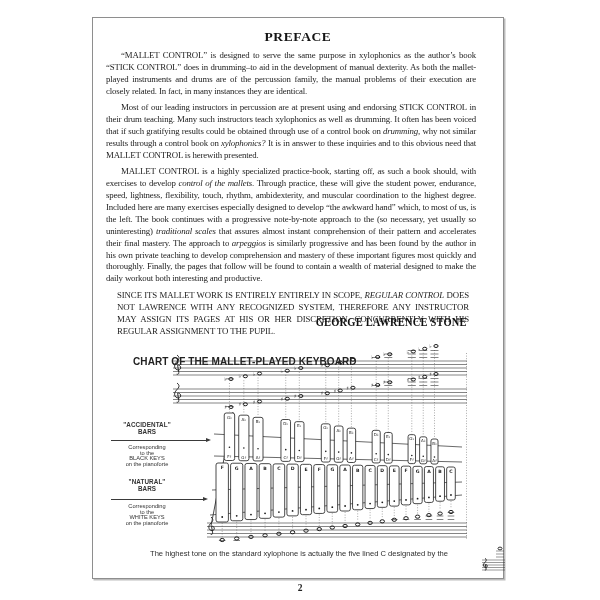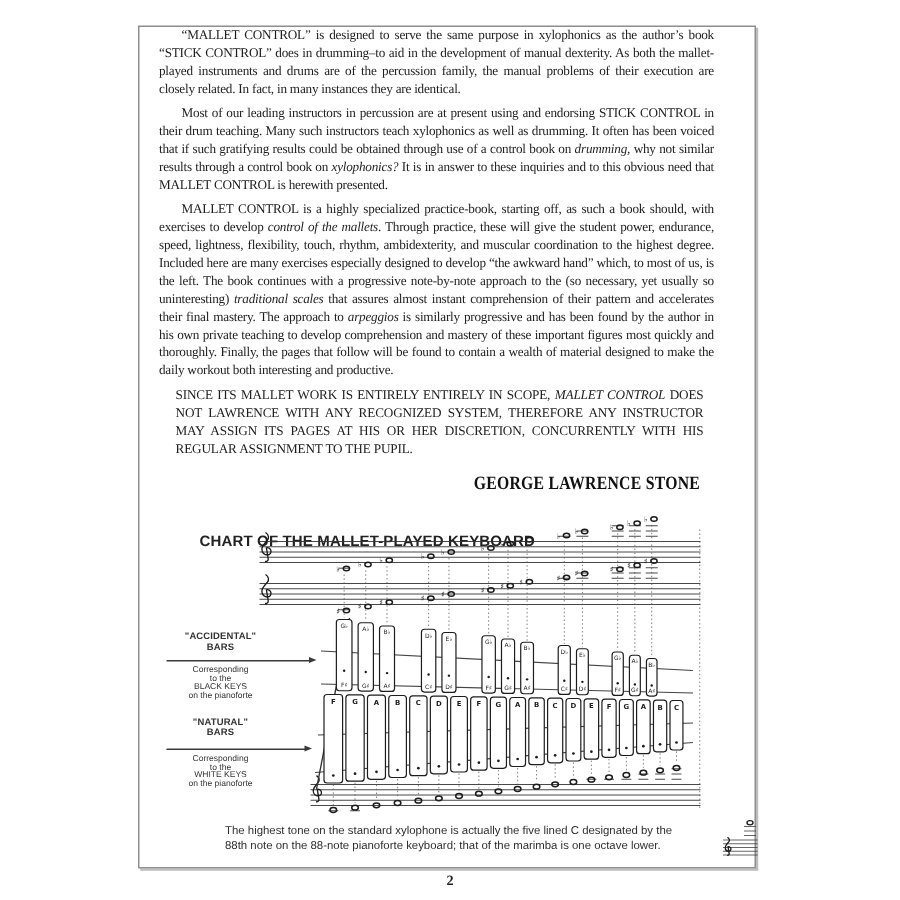--- a/index.html
+++ b/index.html
@@ -33,25 +33,26 @@
         font-family:Liberation Sans, sans-serif;font-size:7.6px;
         line-height:9.6px;color:#2e2e2e;}
   .pagenum{position:absolute;left:0;top:583px;width:600px;text-align:center;
         font-size:9.5px;font-weight:bold;color:#222;}
 </style>
 </head>
 <body>
 
 <div class="page">
 
+  <div class="preface-title">PREFACE</div>
 
   <p class="bodytext"><span>“MALLET CONTROL” is designed to serve the same purpose in xylophonics as the author’s book “STICK CONTROL” does in drumming–to aid in the development of manual dexterity. As both the mallet-played instruments and drums are of the percussion family, the manual problems of their execution are closely related. In fact, in many instances they are identical.</span></p>
   <p class="bodytext"><span>Most of our leading instructors in percussion are at present using and endorsing STICK CONTROL in their drum teaching. Many such instructors teach xylophonics as well as drumming. It often has been voiced that if such gratifying results could be obtained through use of a control book on </span><i>drumming,</i><span> why not similar results through a control book on </span><i>xylophonics?</i><span> It is in answer to these inquiries and to this obvious need that MALLET CONTROL is herewith presented.</span></p>
   <p class="bodytext"><span>MALLET CONTROL is a highly specialized practice-book, starting off, as such a book should, with exercises to develop </span><i>control of the mallets</i><span>. Through practice, these will give the student power, endurance, speed, lightness, flexibility, touch, rhythm, ambidexterity, and muscular coordination to the highest degree. Included here are many exercises especially designed to develop “the awkward hand” which, to most of us, is the left. The book continues with a progressive note-by-note approach to the (so necessary, yet usually so uninteresting) </span><i>traditional scales</i><span> that assures almost instant comprehension of their pattern and accelerates their final mastery. The approach to </span><i>arpeggios</i><span> is similarly progressive and has been found by the author in his own private teaching to develop comprehension and mastery of these important figures most quickly and thoroughly. Finally, the pages that follow will be found to contain a wealth of material designed to make the daily workout both interesting and productive.</span></p>
-  <p class="capsblock"><span>SINCE ITS MALLET WORK IS ENTIRELY ENTIRELY IN SCOPE, </span><i>MALLET CONTROL</i><span> DOES NOT LAWRENCE WITH ANY RECOGNIZED SYSTEM, THEREFORE ANY INSTRUCTOR MAY ASSIGN ITS PAGES AT HIS OR HER DISCRETION, CONCURRENTLY WITH HIS REGULAR ASSIGNMENT TO THE PUPIL.</span></p>
+  <p class="capsblock"><span>SINCE ITS MALLET WORK IS ENTIRELY ENTIRELY IN SCOPE, </span><i>REGULAR CONTROL</i><span> DOES NOT LAWRENCE WITH ANY RECOGNIZED SYSTEM, THEREFORE ANY INSTRUCTOR MAY ASSIGN ITS PAGES AT HIS OR HER DISCRETION, CONCURRENTLY WITH HIS REGULAR ASSIGNMENT TO THE PUPIL.</span></p>
 
   <div class="signature">GEORGE LAWRENCE STONE</div>
 
   <div class="chart-title">CHART OF THE MALLET-PLAYED KEYBOARD</div>
 
   <svg class="chart-svg" id="kbsvg" viewBox="0 0 410 240">
       <line x1="78" y1="22" x2="372" y2="22" stroke="#333333" stroke-width="0.6"></line>
       <line x1="78" y1="50" x2="372" y2="50" stroke="#333333" stroke-width="0.6"></line>
       <line x1="112" y1="184" x2="372" y2="184" stroke="#333333" stroke-width="0.6"></line>
       <line x1="78" y1="25.5" x2="372" y2="25.5" stroke="#333333" stroke-width="0.6"></line>
@@ -356,18 +357,17 @@
   <div class="arrow" style="left:18px;top:481px;width:93px"></div>
   <div class="lblblock lbldesc" style="left:11px;top:486px">
     <div>Corresponding</div>
     <div>to the</div>
     <div>WHITE KEYS</div>
     <div>on the pianoforte</div>
   </div>
 
   <div class="caption">
     <div>The highest tone on the standard xylophone is actually the five lined C designated by the</div>
-    <div>88th note on the 88-note pianoforte keyboard; that of the marimba is one octave lower.</div>
   </div>
 
 </div>
 
 <div class="pagenum">2</div>
 
 </body></html>

